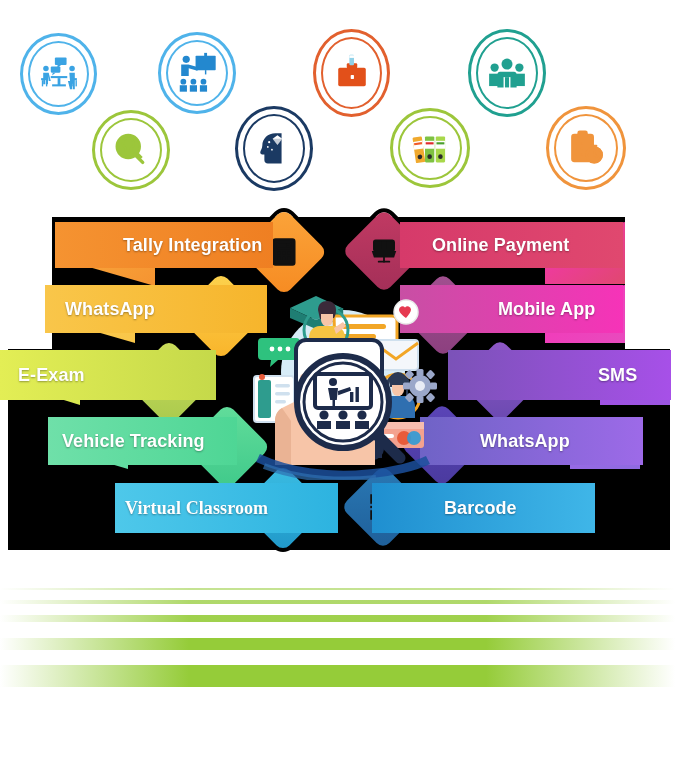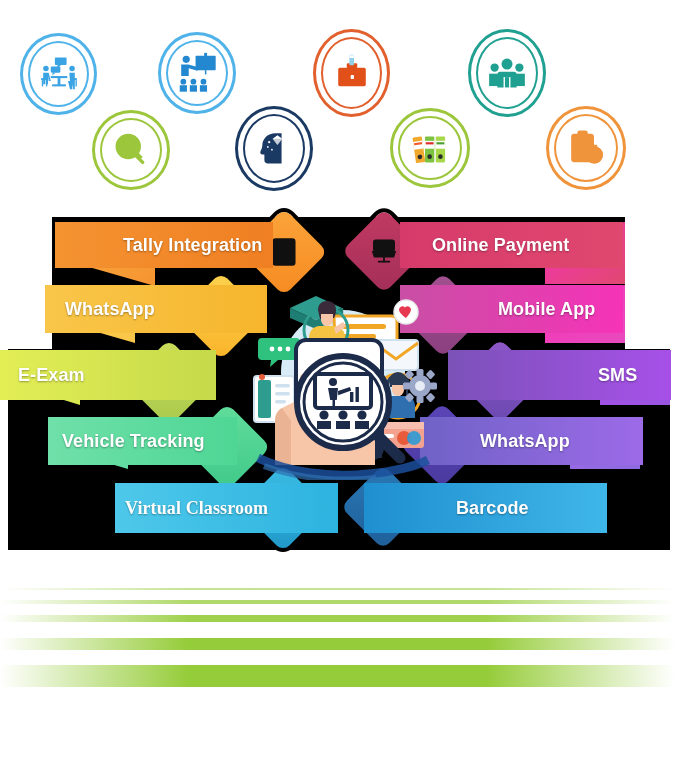--- a/index.html
+++ b/index.html
@@ -357,21 +357,21 @@
       <defs>
           <linearGradient id="rg3" x1="1" y1="0" x2="0" y2="0">
         <stop offset="0%" stop-color="#9d6ae8"></stop>
         <stop offset="100%" stop-color="#6f63c6"></stop>
       </linearGradient>
         </defs>
       <polygon points="0,0 223,0 223,48 0,48" fill="url(#rg3)"></polygon>
     </svg>
       <span style="margin-left: 60px; text-shadow: rgba(0, 0, 0, 0.35) 0px 1px 2px;">WhatsApp</span>
     </div>
-    <div class="banner right" style="left: 364px; top: 278px; width: 223px; height: 50px; padding-left: 20px;">
+    <div class="banner right" style="left: 372px; top: 278px; width: 223px; height: 50px;">
       <svg class="bshape" viewBox="0 0 223 50" preserveAspectRatio="none">
       <defs>
           <linearGradient id="rg4" x1="1" y1="0" x2="0" y2="0">
         <stop offset="0%" stop-color="#3fb6e8"></stop>
         <stop offset="100%" stop-color="#1f8fd0"></stop>
       </linearGradient>
         </defs>
       <polygon points="0,0 223,0 223,50 0,50" fill="url(#rg4)"></polygon>
     </svg>
       <span style="margin-left: 72px; text-shadow: rgba(0, 0, 0, 0.35) 0px 1px 2px;">Barcode</span>

